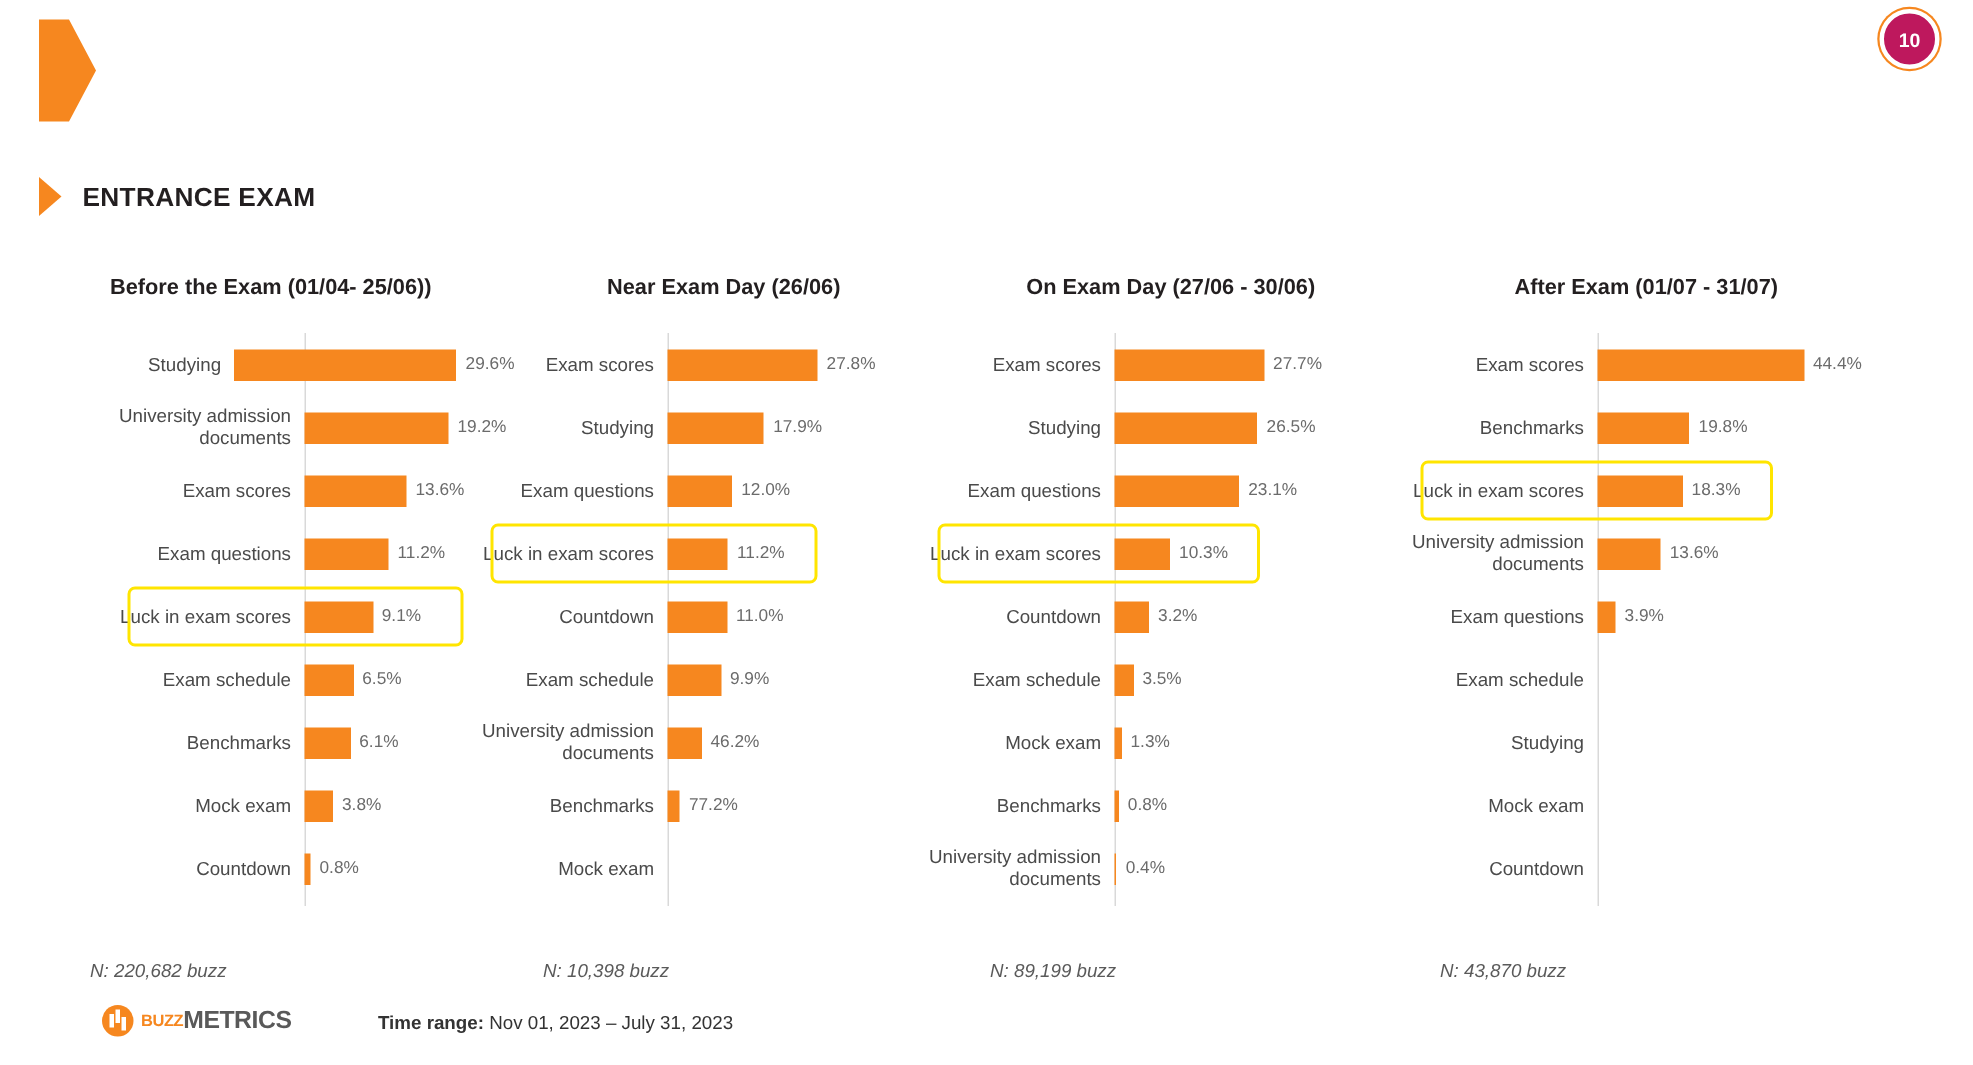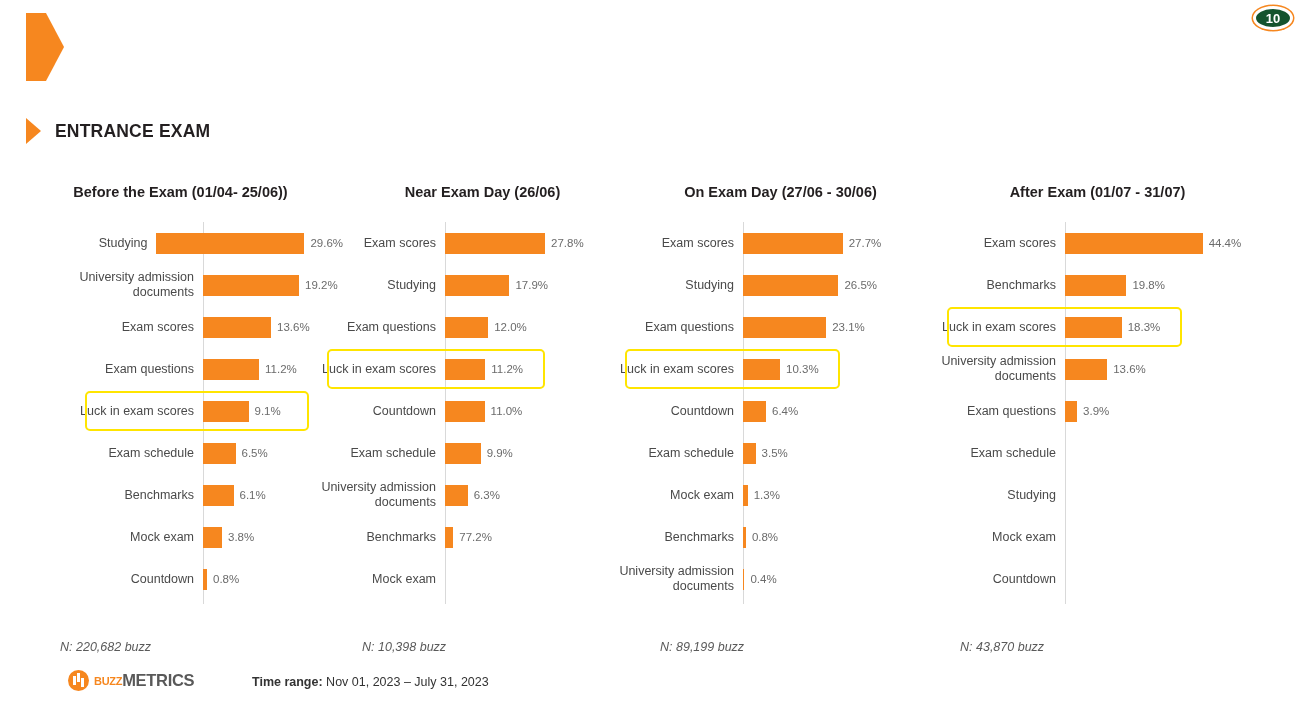--- a/index.html
+++ b/index.html
@@ -25,22 +25,22 @@
     border-bottom: 34px solid transparent;
     border-left: 18px solid #F6871F;
   }
   .header-title {
     position: absolute; left: 92px; top: 22px; width: 1090px;
     font-size: 19.5px; font-weight: bold; color: #231f20;
     line-height: 29px; letter-spacing: -0.1px;
   }
   .page-badge {
     position: absolute; right: 22px; top: 6px;
-    width: 40px; height: 24px; border-radius: 50%;
-    background: #14532d; border: 3px solid #ffffff;
+    width: 40px; height: 40px; border-radius: 50%;
+    background: #be185d; border: 3px solid #ffffff;
     box-shadow: 0 0 0 1.5px #F6871F;
     color: #fff; font-size: 13px; font-weight: bold;
     display: flex; align-items: center; justify-content: center;
   }
 
   
   .section-row { position: absolute; left: 26px; top: 118px; display: flex; align-items: center; }
   .section-arrow {
     width: 0; height: 0;
     border-top: 13px solid transparent;
@@ -243,21 +243,21 @@
             <div class="row-label" style="width: 125px;">Exam schedule</div>
             <div class="bar-wrap">
               <div class="bar" style="width: 35.64px; background: rgb(246, 135, 31);"></div>
               <div class="bar-value">9.9%</div>
             </div>
           </div>
           <div class="row" style="top: 252px;">
             <div class="row-label" style="width: 125px;">University admission documents</div>
             <div class="bar-wrap">
               <div class="bar" style="width: 22.68px; background: rgb(246, 135, 31);"></div>
-              <div class="bar-value">6.3%</div>
+              <div class="bar-value">46.2%</div>
             </div>
           </div>
           <div class="row" style="top: 294px;">
             <div class="row-label" style="width: 125px;">Benchmarks</div>
             <div class="bar-wrap">
               <div class="bar" style="width: 8.28px; background: rgb(246, 135, 31);"></div>
               <div class="bar-value">77.2%</div>
             </div>
           </div>
           <div class="row" style="top: 336px;">
@@ -296,21 +296,21 @@
             <div class="row-label" style="width: 125px;">Luck in exam scores</div>
             <div class="bar-wrap">
               <div class="bar" style="width: 37.08px; background: rgb(246, 135, 31);"></div>
               <div class="bar-value">10.3%</div>
             </div>
           </div>
           <div class="row" style="top: 168px;">
             <div class="row-label" style="width: 125px;">Countdown</div>
             <div class="bar-wrap">
               <div class="bar" style="width: 23.04px; background: rgb(246, 135, 31);"></div>
-              <div class="bar-value">6.4%</div>
+              <div class="bar-value">3.2%</div>
             </div>
           </div>
           <div class="row" style="top: 210px;">
             <div class="row-label" style="width: 125px;">Exam schedule</div>
             <div class="bar-wrap">
               <div class="bar" style="width: 12.6px; background: rgb(246, 135, 31);"></div>
               <div class="bar-value">3.5%</div>
             </div>
           </div>
           <div class="row" style="top: 252px;">

